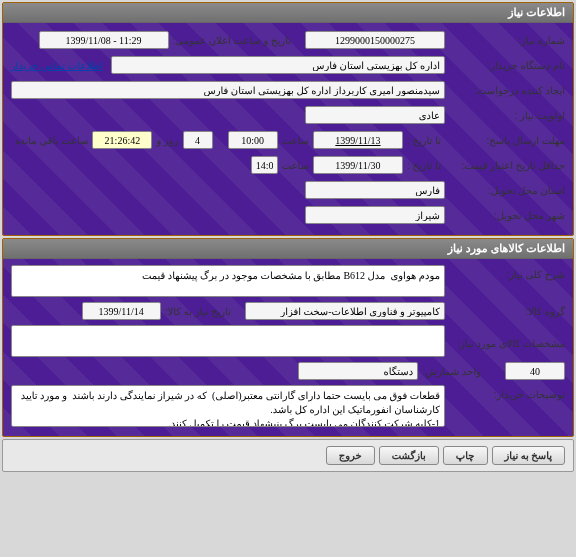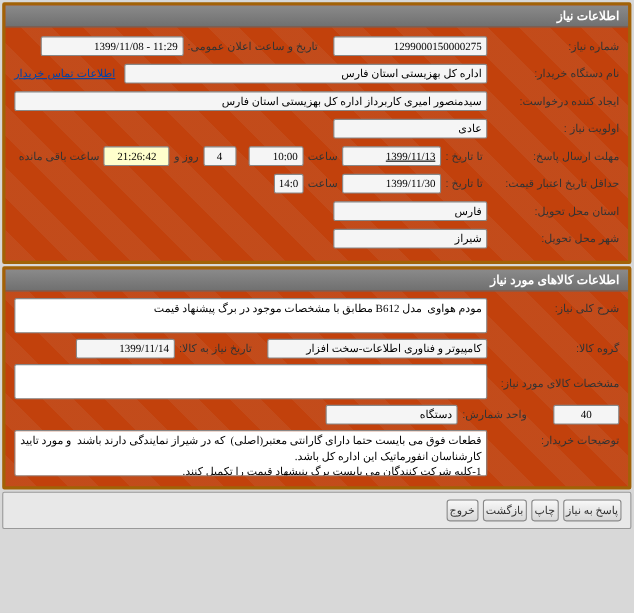--- a/index.html
+++ b/index.html
@@ -5,22 +5,22 @@
 * { margin: 0; padding: 0; box-sizing: border-box; }
 body {
   font-family: Tahoma, Arial, sans-serif;
   font-size: 11px;
   background: #d8d8d8;
   color: #333;
   width: 576px;
   direction: rtl;
 }
 .panel {
-  background: #c2410c;
-  border: 3px solid #a16207;
+  background: #4c1d95;
+  border: 1px solid #a16207;
   margin: 2px;
   border-radius: 2px;
 }
 .panel-header {
   background: linear-gradient(#8a8a8a, #707070);
   color: #fff;
   padding: 3px 8px;
   font-size: 11px;
   font-weight: bold;
   border-bottom: 1px solid #666;
@@ -51,21 +51,21 @@
 .field {
   border: 1px solid #888;
   background: #fff;
   padding: 2px 4px;
   font-size: 10px;
   height: 18px;
   text-align: right;
   font-family: Tahoma;
   border-radius: 2px;
 }
-.field-ltr { direction: ltr; text-align: right; }
+.field-ltr { direction: ltr; text-align: center; }
 .readonly { background: #f5f5f5; }
 .textarea {
   border: 1px solid #888;
   background: #fff;
   padding: 3px 4px;
   font-size: 10px;
   font-family: Tahoma;
   resize: none;
   text-align: right;
   border-radius: 2px;
@@ -83,26 +83,27 @@
   padding: 6px 8px;
   background: #e8e8e8;
   justify-content: flex-start;
   border: 1px solid #999;
   margin: 2px;
   border-radius: 2px;
 }
 .btn {
   background: linear-gradient(#f8f8f8, #d8d8d8);
   border: 1px solid #888;
-  padding: 3px 2px;
+  padding: 3px 12px;
   font-size: 10px;
   font-family: Tahoma;
   cursor: pointer;
   border-radius: 3px;
   color: #333;
+  font-weight: bold;
 }
 .yellow { background: #ffffcc; }
 .watermark-bg {
   background-image: repeating-linear-gradient(45deg, rgba(200,200,200,0.08) 0 20px, transparent 20px 40px);
 }
 </style>
 </head>
 <body>
 
 <div class="panel">
@@ -172,21 +173,21 @@
 
     <div class="row" style="align-items:flex-start">
       <span class="label" style="padding-top:4px">شرح کلی نیاز:</span>
       <textarea class="textarea readonly" style="flex: 1 1 0%; height: 32px;" readonly="">مودم هواوی  مدل B612 مطابق با مشخصات موجود در برگ پیشنهاد قیمت</textarea>
     </div>
 
     <div class="row">
       <span class="label">گروه کالا:</span>
       <input class="field readonly" style="width: 200px;" readonly="" value="کامپیوتر و فناوری اطلاعات-سخت افزار">
       <span class="label-sm" style="margin-right:10px">تاریخ نیاز به کالا:</span>
-      <input class="field field-ltr readonly" style="width: 90px;" readonly="" value="1399/11/14">
+      <input class="field field-ltr readonly" style="width: 79px;" readonly="" value="1399/11/14">
     </div>
 
     <div class="row" style="align-items:center">
       <span class="label" style="padding-top:4px">مشخصات کالای مورد نیاز:</span>
       <textarea class="textarea readonly" style="flex: 1 1 0%; height: 32px;" readonly=""></textarea>
     </div>
 
     <div class="row">
       <input class="field field-ltr readonly" style="width: 60px; text-align: center;" readonly="" value="40">
       <span class="label-sm" style="margin-right:20px">واحد شمارش:</span>

